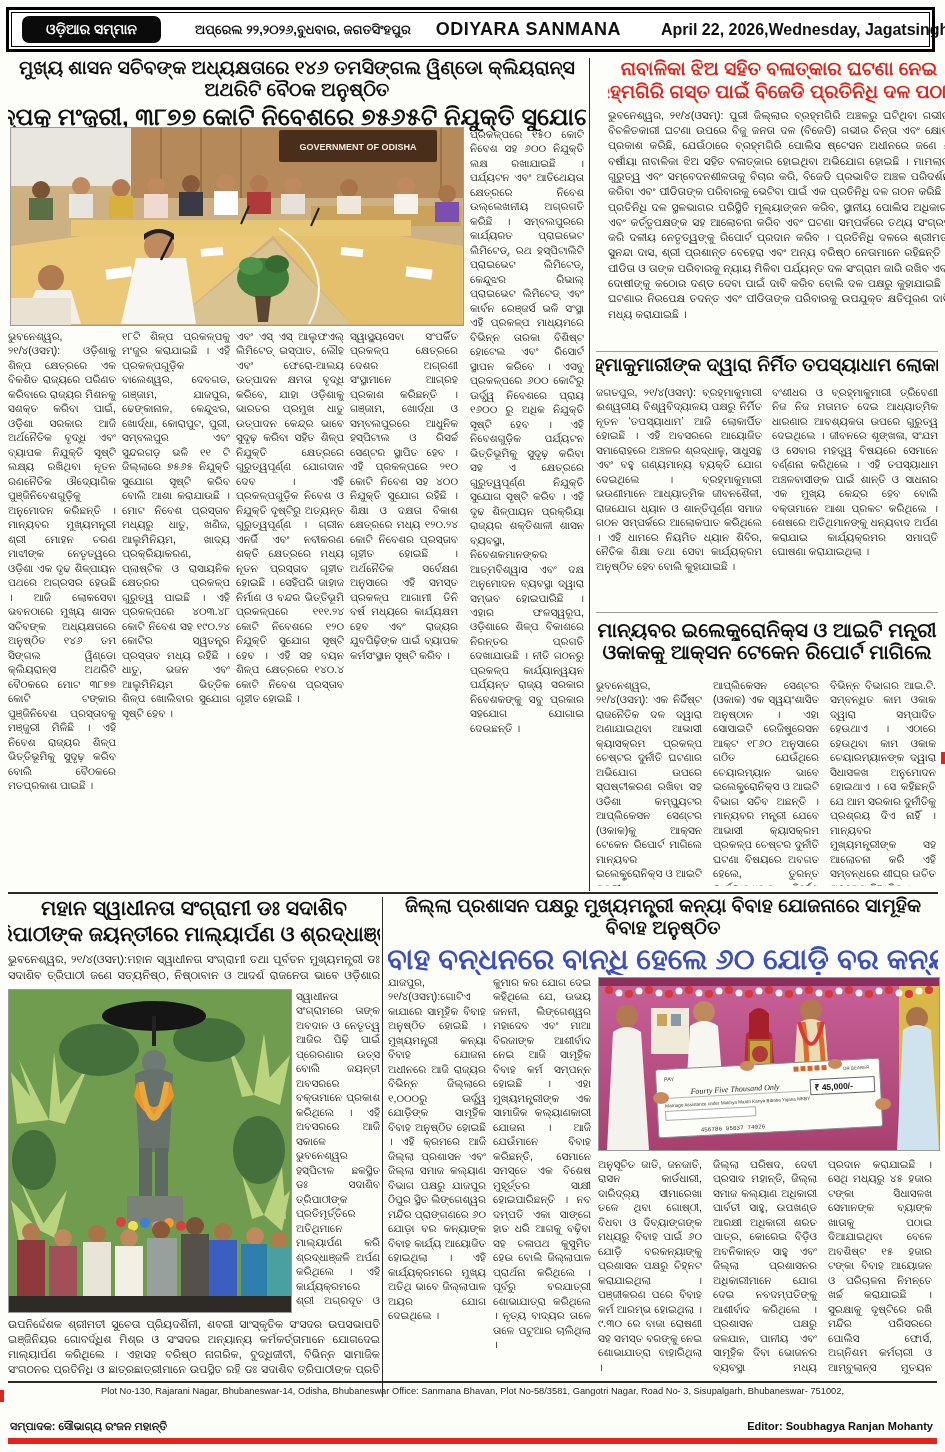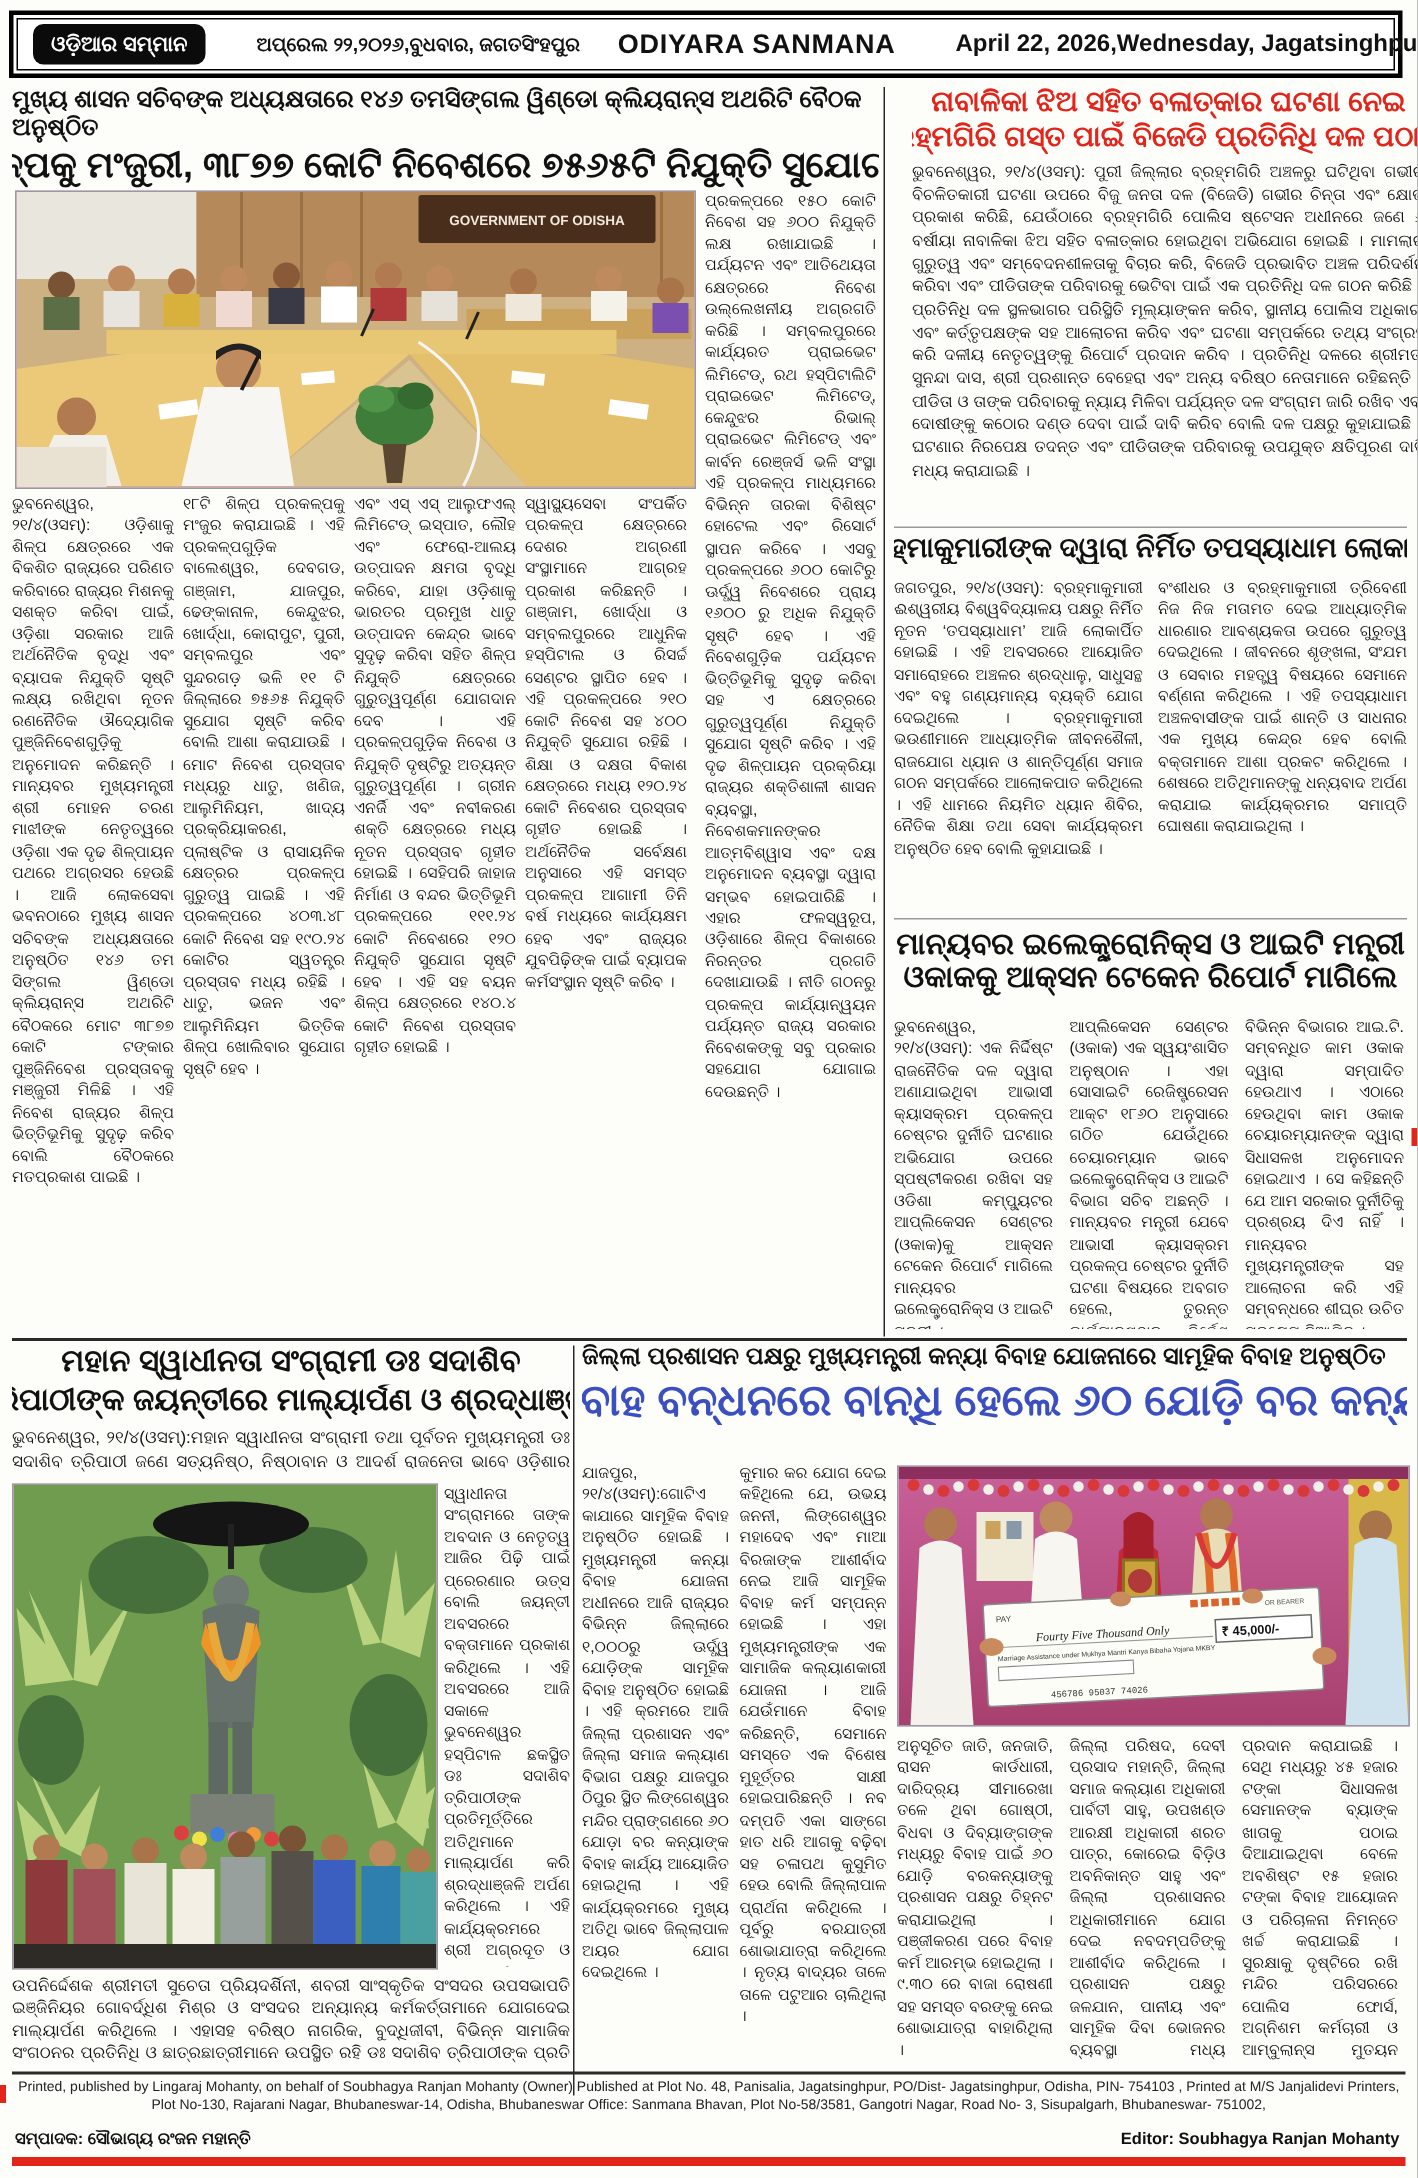--- a/index.html
+++ b/index.html
@@ -1,29 +1,29 @@
 <!DOCTYPE html>
 <html><head>
 <meta charset="utf-8">
 <style>
   html,body{margin:0;padding:0;background:#888;}
   .paper{position:relative;width:945px;height:1452px;background:#fdfdfa;margin:0 auto;
          font-family:"Liberation Sans",sans-serif;color:#111;overflow:hidden;}
   
   .mast{position:absolute;left:6px;top:7px;width:929px;height:45px;border:3px solid #000;box-sizing:border-box;background:#fff;}
   .mast-inner{position:absolute;inset:2px;border:1px solid #000;display:flex;align-items:center;box-sizing:border-box;}
-  .logo{background:#0b0b0b;color:#fff;font-weight:bold;font-size:14px;padding:5px 12px;border-radius:7px;margin-left:10px;white-space:nowrap;}
+  .logo{background:#0b0b0b;color:#fff;font-weight:bold;font-size:14px;padding:5px 24px;border-radius:7px;margin-left:10px;white-space:nowrap;}
   .m-date-od{font-size:13px;font-weight:bold;margin-left:34px;white-space:nowrap;}
   .m-title{font-size:18px;font-weight:800;letter-spacing:.5px;margin-left:25px;white-space:nowrap;}
   .m-date-en{font-size:16px;font-weight:bold;margin-left:40px;white-space:nowrap;}
   .corner{width:24px;height:24px;background:#161616;color:#fff;display:flex;align-items:center;justify-content:center;
           font-size:14px;margin-left:auto;margin-right:8px;border-radius:2px;}
   
   .art{position:absolute;}
-  .kicker{font-size:16px;font-weight:bold;}
+  .kicker{font-size:19px;font-weight:bold;text-align:center;}
   .fitline{display:flex;justify-content:center;overflow:hidden;white-space:nowrap;}
   .hl{font-weight:800;line-height:1.12;}
   .col{position:absolute;font-size:10.5px;line-height:1.38;text-align:justify;overflow:hidden;word-break:break-word;}
   .body-wide{font-size:10.8px;line-height:1.42;text-align:justify;overflow:hidden;}
   .caption{font-size:11px;line-height:1.35;text-align:justify;overflow:hidden;}
   .photo{position:absolute;border:1px solid #9a9a9a;overflow:hidden;background:#f0abfc;}
   .vrule{position:absolute;width:1px;background:#2a2a2a;}
   .hrule{position:absolute;height:1.5px;background:#2a2a2a;}
   .hrule-light{position:absolute;height:1px;background:#9a9a9a;}
   .redbar{position:absolute;left:8px;top:1438px;width:929px;height:6px;background:#e1251b;}
@@ -375,21 +375,20 @@
       </svg>
     </div>
 
     <div class="col" style="left:210px;top:262px;width:104px;height:218px;">ଅନୁସୂଚିତ ଜାତି, ଜନଜାତି, ରାସନ କାର୍ଡଧାରୀ, ଦାରିଦ୍ର୍ୟ ସୀମାରେଖା ତଳେ ଥିବା ଗୋଷ୍ଠୀ, ବିଧବା ଓ ଦିବ୍ୟାଙ୍ଗଙ୍କ ମଧ୍ୟରୁ ବିବାହ ପାଇଁ ୬୦ ଯୋଡ଼ି ବରକନ୍ୟାଙ୍କୁ ପ୍ରଶାସନ ପକ୍ଷରୁ ଚିହ୍ନଟ କରାଯାଇଥିଲା । ପଞ୍ଜୀକରଣ ପରେ ବିବାହ କର୍ମ ଆରମ୍ଭ ହୋଇଥିଲା । ୯.୩୦ ରେ ବାଜା ରୋଷଣୀ ସହ ସମସ୍ତ ବରଙ୍କୁ ନେଇ ଶୋଭାଯାତ୍ରା ବାହାରିଥିଲା ।</div>
     <div class="col" style="left:325px;top:262px;width:104px;height:218px;">ଜିଲ୍ଲା ପରିଷଦ, ଦେବୀ ପ୍ରସାଦ ମହାନ୍ତି, ଜିଲ୍ଲା ସମାଜ କଲ୍ୟାଣ ଅଧିକାରୀ ପାର୍ବତୀ ସାହୁ, ଉପଖଣ୍ଡ ଆରକ୍ଷୀ ଅଧିକାରୀ ଶରତ ପାତ୍ର, କୋରେଇ ବିଡ଼ିଓ ଅବନିକାନ୍ତ ସାହୁ ଏବଂ ଜିଲ୍ଲା ପ୍ରଶାସନର ଅଧିକାରୀମାନେ ଯୋଗ ଦେଇ ନବଦମ୍ପତିଙ୍କୁ ଆଶୀର୍ବାଦ କରିଥିଲେ । ପ୍ରଶାସନ ପକ୍ଷରୁ ଜଳଯାନ, ପାନୀୟ ଏବଂ ସାମୂହିକ ଦିବା ଭୋଜନର ବ୍ୟବସ୍ଥା ମଧ୍ୟ କରାଯାଇଥିଲା ।</div>
     <div class="col" style="left:440px;top:262px;width:104px;height:218px;">ପ୍ରଦାନ କରାଯାଇଛି । ସେଥି ମଧ୍ୟରୁ ୪୫ ହଜାର ଟଙ୍କା ସିଧାସଳଖ ସେମାନଙ୍କ ବ୍ୟାଙ୍କ ଖାତାକୁ ପଠାଇ ଦିଆଯାଇଥିବା ବେଳେ ଅବଶିଷ୍ଟ ୧୫ ହଜାର ଟଙ୍କା ବିବାହ ଆୟୋଜନ ଓ ପରିଚାଳନା ନିମନ୍ତେ ଖର୍ଚ୍ଚ କରାଯାଇଛି । ସୁରକ୍ଷାକୁ ଦୃଷ୍ଟିରେ ରଖି ମନ୍ଦିର ପରିସରରେ ପୋଲିସ ଫୋର୍ସ, ଅଗ୍ନିଶମ କର୍ମଚାରୀ ଓ ଆମ୍ବୁଲାନ୍ସ ମୁତୟନ କରାଯାଇଥିଲା ।</div>
   </div>
 
   <div class="hrule" style="left:8px;top:1381px;width:929px;"></div>
   <div class="foot">
-    <div>Printed, published  by   Lingaraj Mohanty, on behalf of Soubhagya Ranjan Mohanty (Owner) Published at Plot No. 48, Panisalia, Jagatsinghpur, PO/Dist- Jagatsinghpur, Odisha, PIN- 754103 , Printed at M/S Janjalidevi Printers,</div>
     <div>Plot No-130, Rajarani Nagar, Bhubaneswar-14, Odisha, Bhubaneswar Office: Sanmana Bhavan, Plot No-58/3581, Gangotri Nagar, Road No- 3, Sisupalgarh, Bhubaneswar- 751002,</div>
   </div>
   <div class="ed-od">ସମ୍ପାଦକ: ସୌଭାଗ୍ୟ ରଂଜନ ମହାନ୍ତି</div>
   <div class="ed-en">Editor: Soubhagya Ranjan Mohanty</div>
   <div class="redbar"></div>
 
   <div class="redtick" style="left:0;top:1390px;width:4px;height:12px;"></div>
   <div class="redtick" style="right:0;top:752px;width:4px;height:12px;"></div>
 
 </div>

